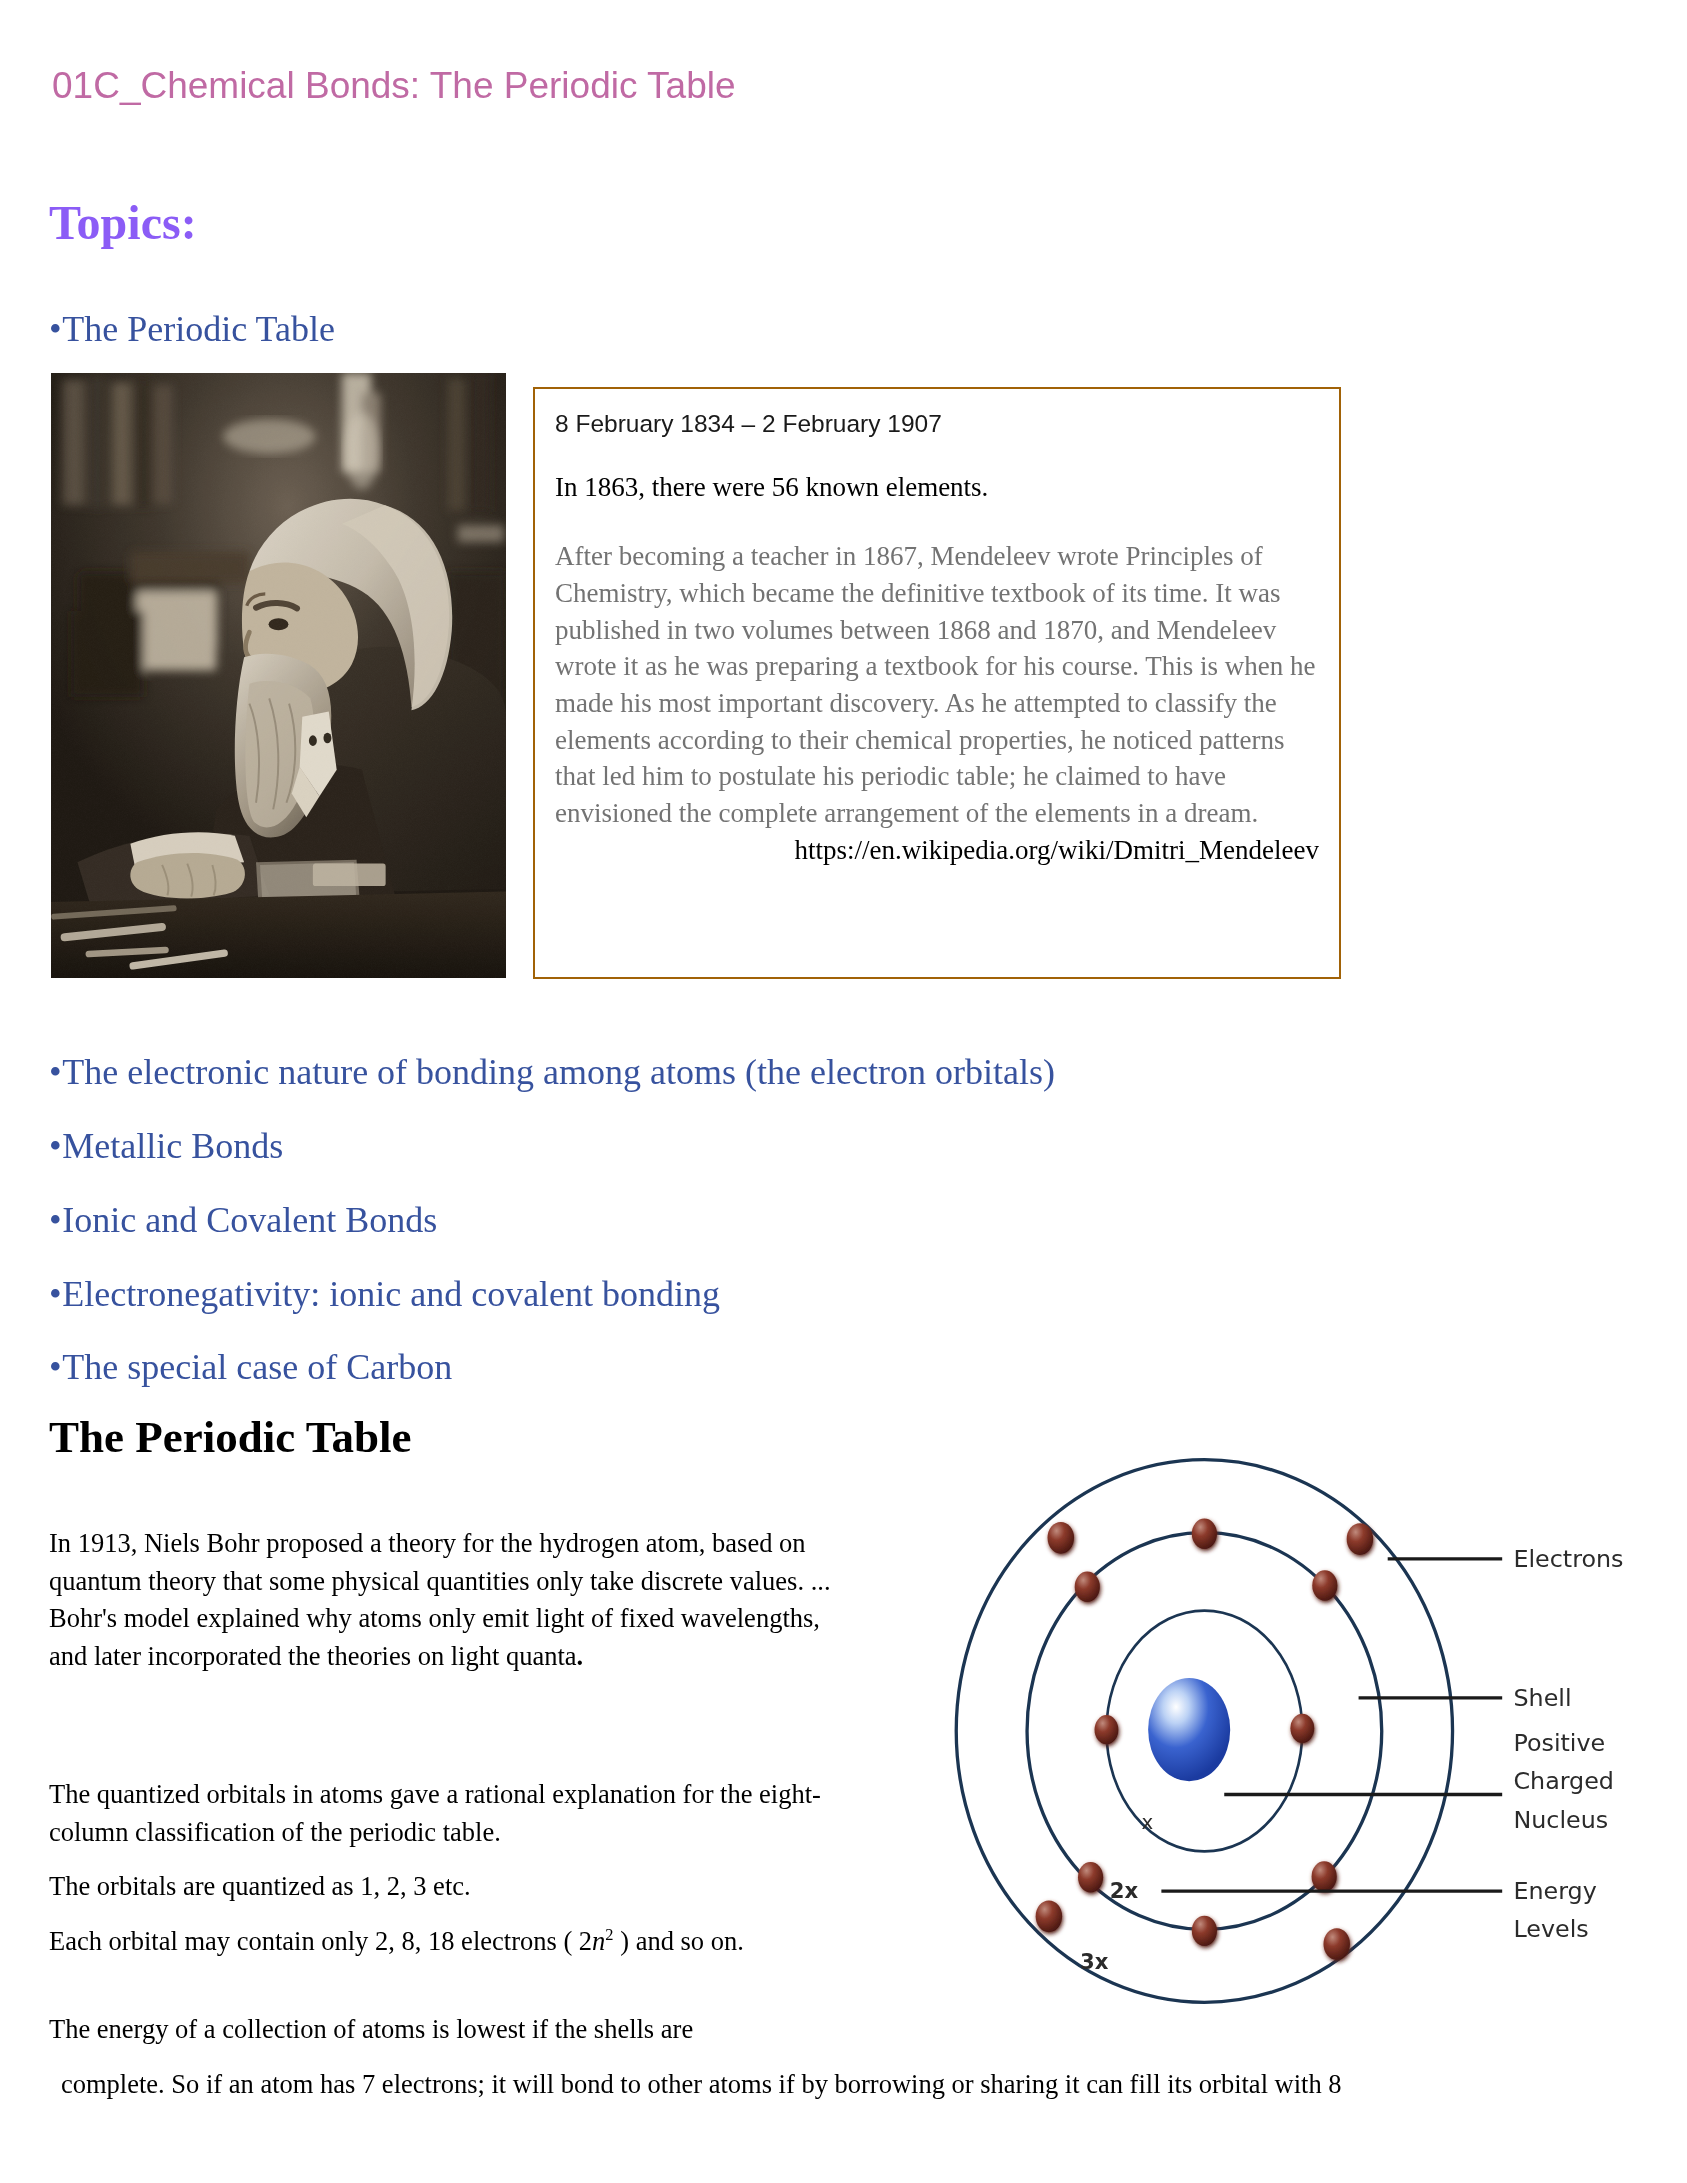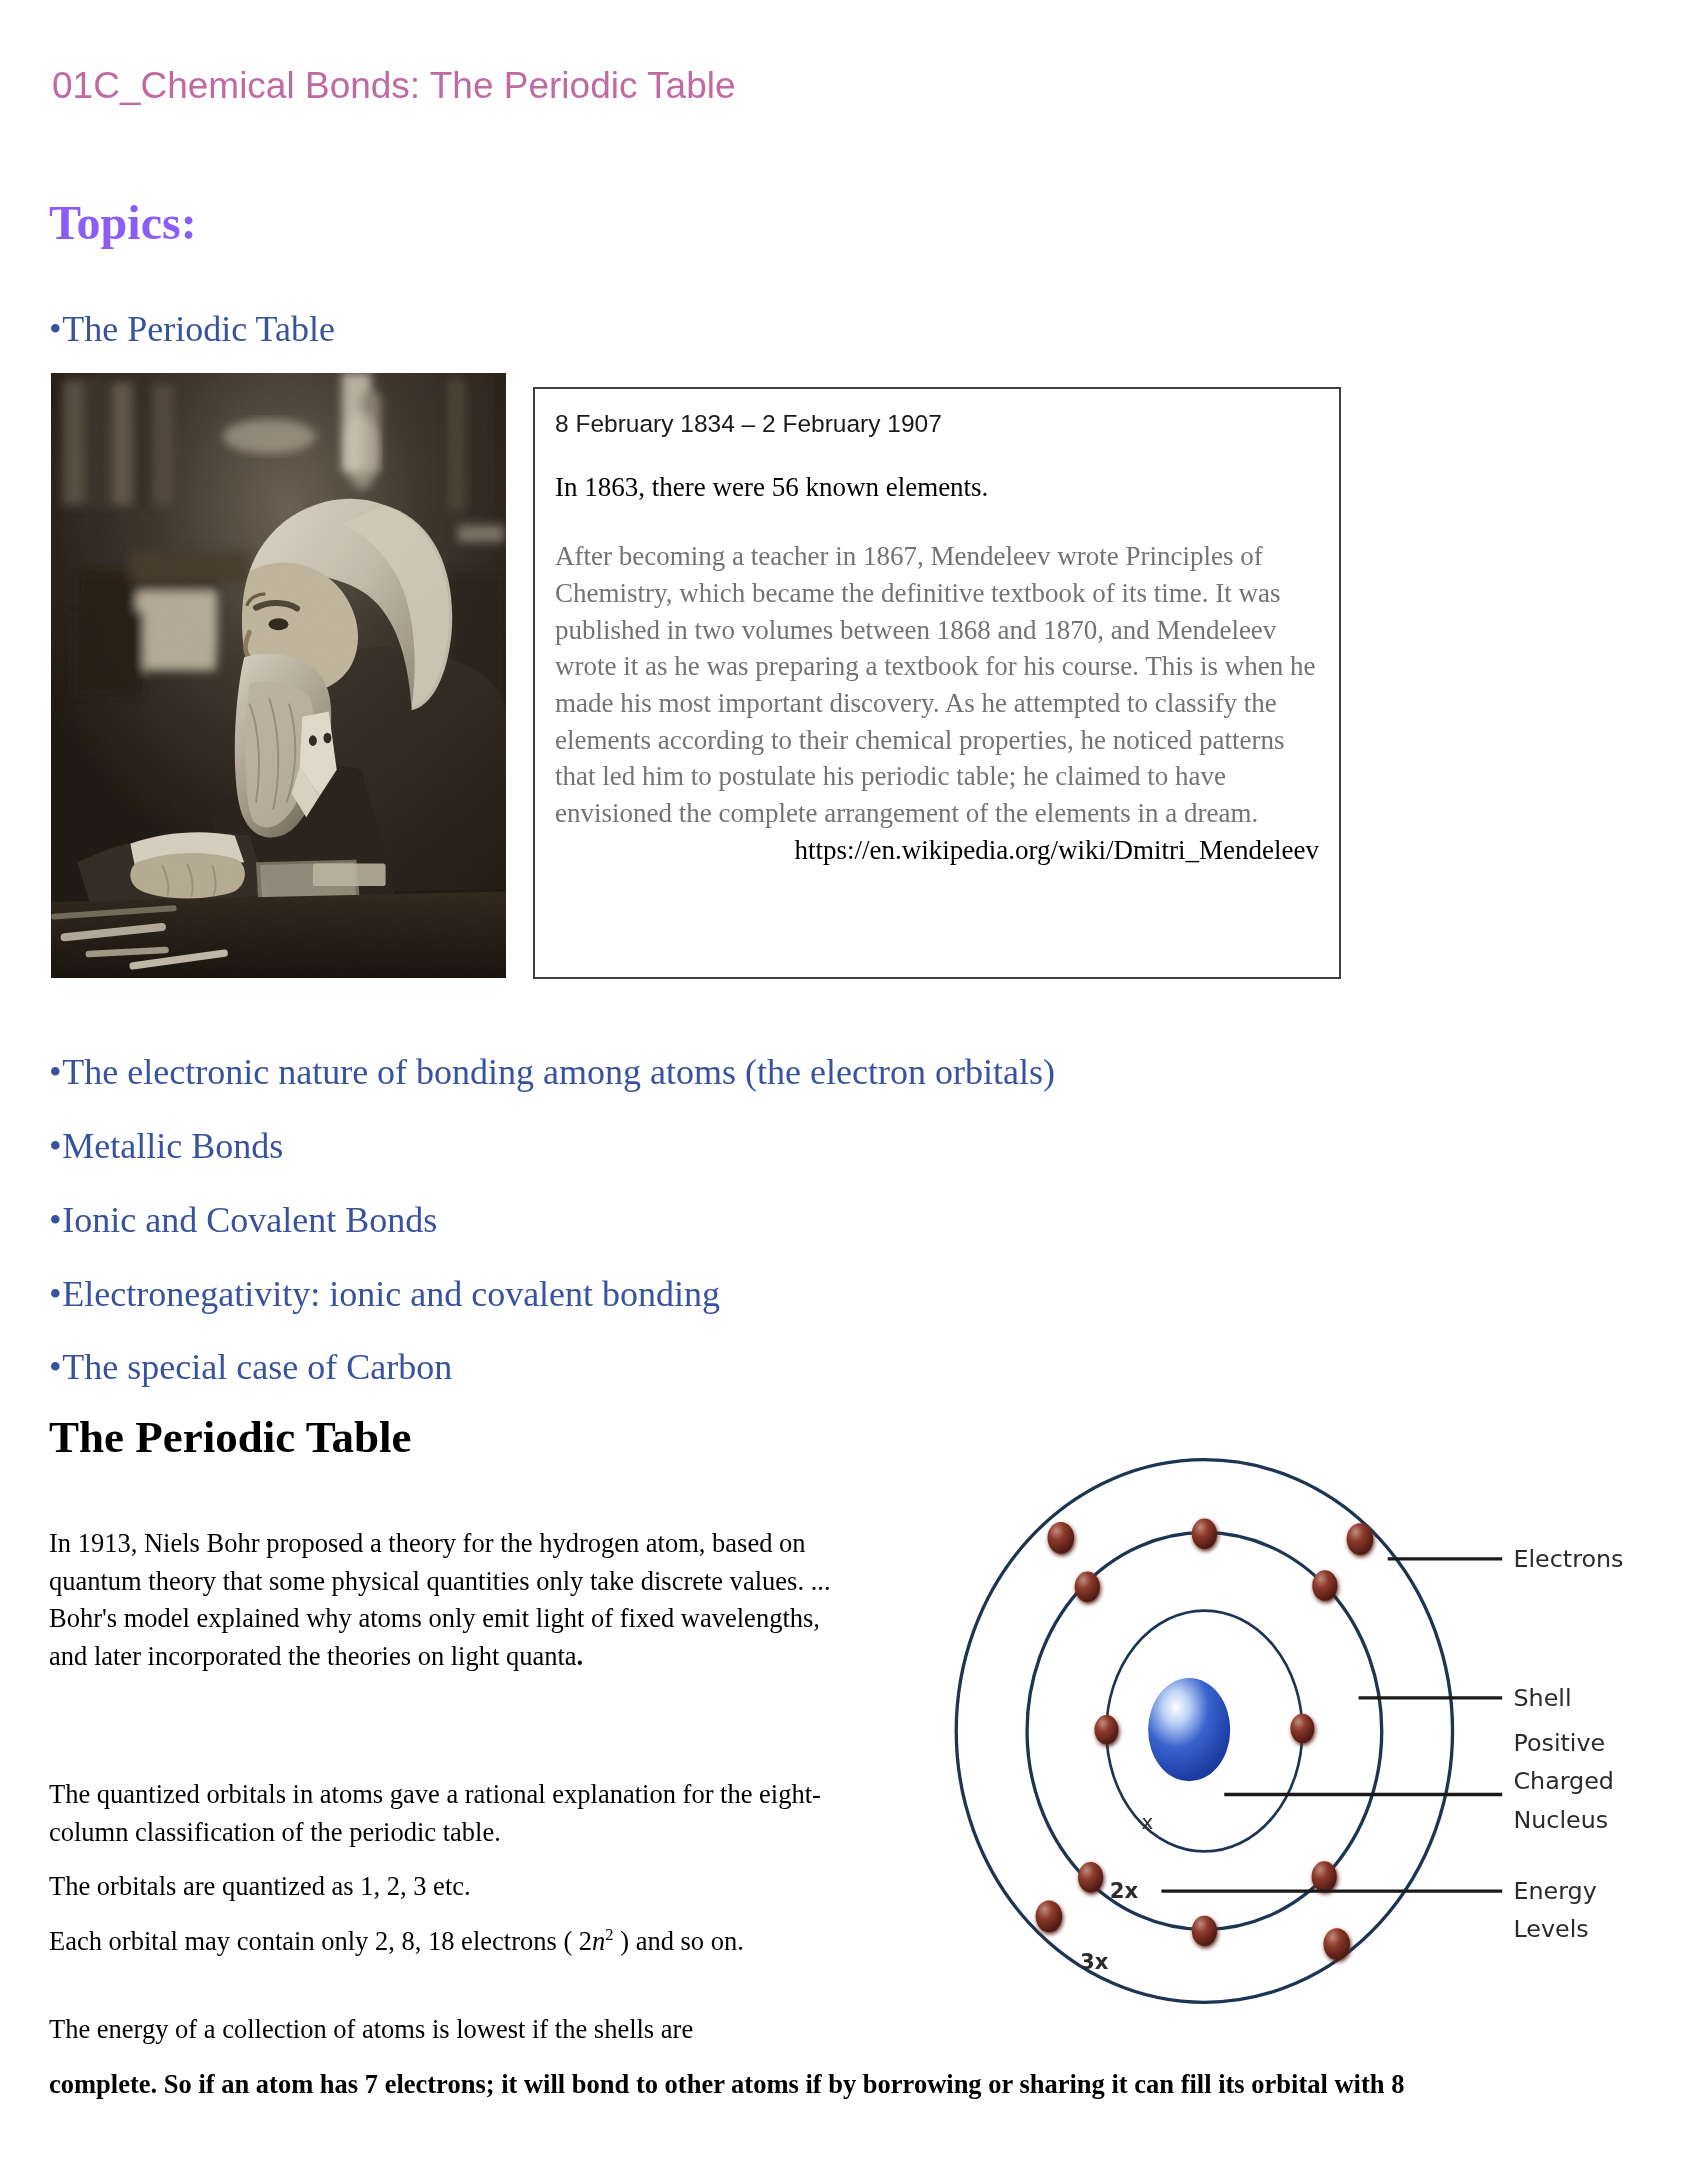--- a/index.html
+++ b/index.html
@@ -77,21 +77,21 @@
   }
   .photo-svg { display: block; width: 100%; height: 100%; }
 
   
   .info-box {
     position: absolute;
     left: 533px;
     top: 387px;
     width: 808px;
     height: 592px;
-    border: 2px solid #404040;
+    border: 2px solid #a16207;
     box-sizing: border-box;
     background: #ffffff;
   }
   .info-box-inner {
     padding: 18.5px 20px 0 20px;
   }
   .ib-date {
     font-family: "Liberation Sans", "DejaVu Sans", sans-serif;
     font-size: 24.5px;
     line-height: 1.3;
@@ -343,21 +343,21 @@
   <div class="body-para narrow" style="left:49px; top:1776px;">The quantized orbitals in atoms gave a rational explanation for the eight-column classification of the periodic table.</div>
 
   <div class="body-para narrow" style="left:49px; top:1868px;">The orbitals are quantized as 1, 2, 3 etc.</div>
 
   <div class="body-para narrow" style="left:49px; top:1923px;">
     <span>Each orbital may contain only 2, 8, 18 electrons (</span><span class="eq"><span style="font-family:'Liberation Serif',serif;">&nbsp;</span><span>2</span><span class="var">n</span><sup>2</sup><span>&nbsp;</span></span><span>) and so on.</span>
   </div>
 
   <div class="body-para wide" style="left:49px; top:2011px;">The energy of a collection of atoms is lowest if the shells are</div>
 
-  <div class="body-para wide" style="left:49px; top:2066px;font-weight:bold;">complete. So if an atom has 7 electrons; it will bond to other atoms if by borrowing or sharing it can fill its orbital with 8</div>
+  <div class="body-para wide" style="left:61px; top:2066px;">complete. So if an atom has 7 electrons; it will bond to other atoms if by borrowing or sharing it can fill its orbital with 8</div>
 
   <div class="bohr">
     <svg viewBox="0 0 1085 840" preserveAspectRatio="xMidYMid meet">
       <defs>
         <radialGradient id="nucG" cx="34%" cy="28%" r="72%">
           <stop offset="0%" stop-color="#ffffff"></stop>
           <stop offset="22%" stop-color="#bcd2f5"></stop>
           <stop offset="55%" stop-color="#3a63cf"></stop>
           <stop offset="100%" stop-color="#1b3ba0"></stop>
         </radialGradient>

